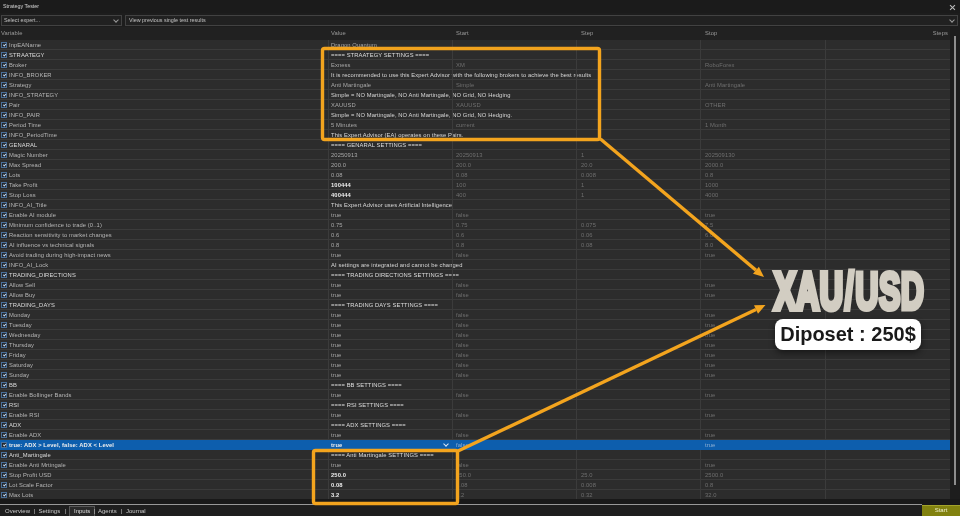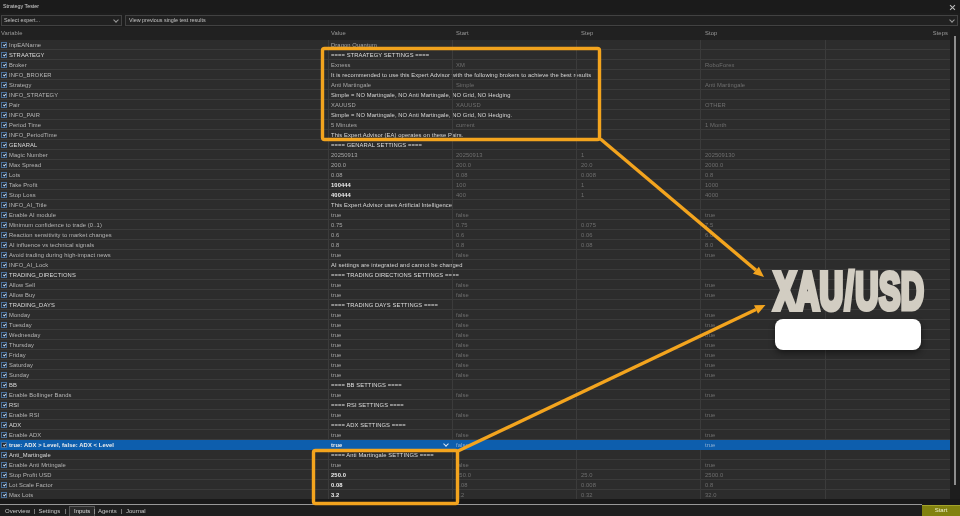--- a/index.html
+++ b/index.html
@@ -469,12 +469,13 @@
 <svg class="abs" style="left:0;top:0;" width="960" height="516" viewBox="0 0 960 516">
 <rect x="322.5" y="48.5" width="277" height="91" rx="2" fill="none" stroke="#f3a41e" stroke-width="3.4"></rect>
 <rect x="313.5" y="450.5" width="144" height="53" rx="2" fill="none" stroke="#f3a41e" stroke-width="3.4"></rect>
 <line x1="600.5" y1="139" x2="756.0" y2="270.2" stroke="#f3a41e" stroke-width="3.4"></line>
       <polygon points="764,277 753.0,273.7 758.9,266.7" fill="#f3a41e"></polygon>
 <line x1="458" y1="451" x2="756.0" y2="309.5" stroke="#f3a41e" stroke-width="3.4"></line>
       <polygon points="765.5,305 758.0,313.7 754.0,305.3" fill="#f3a41e"></polygon>
 <text id="bigtxt" transform="translate(849.3,308.5) scale(0.63,1)" text-anchor="middle" font-family="Liberation Sans" font-weight="bold" font-size="51" letter-spacing="0.6" fill="#d2cdc2" stroke="#d2cdc2" stroke-width="5" stroke-linejoin="miter" stroke-miterlimit="3" vector-effect="non-scaling-stroke">XAU<tspan dx="2.2">/</tspan><tspan dx="2.2">USD</tspan></text>
 </svg>
 <div class="abs" style="left:775px;top:319px;width:146px;height:31px;background:#ffffff;border-radius:8px;box-shadow:0 3px 6px rgba(0,0,0,0.45);"></div>
+<div id="badgetxt" class="abs" style="left:775px;top:319px;width:146px;height:31px;text-align:center;font-weight:bold;font-size:20px;line-height:30px;color:#1a1a1a;">Diposet : 250$</div>
 </div>
 </body></html>

